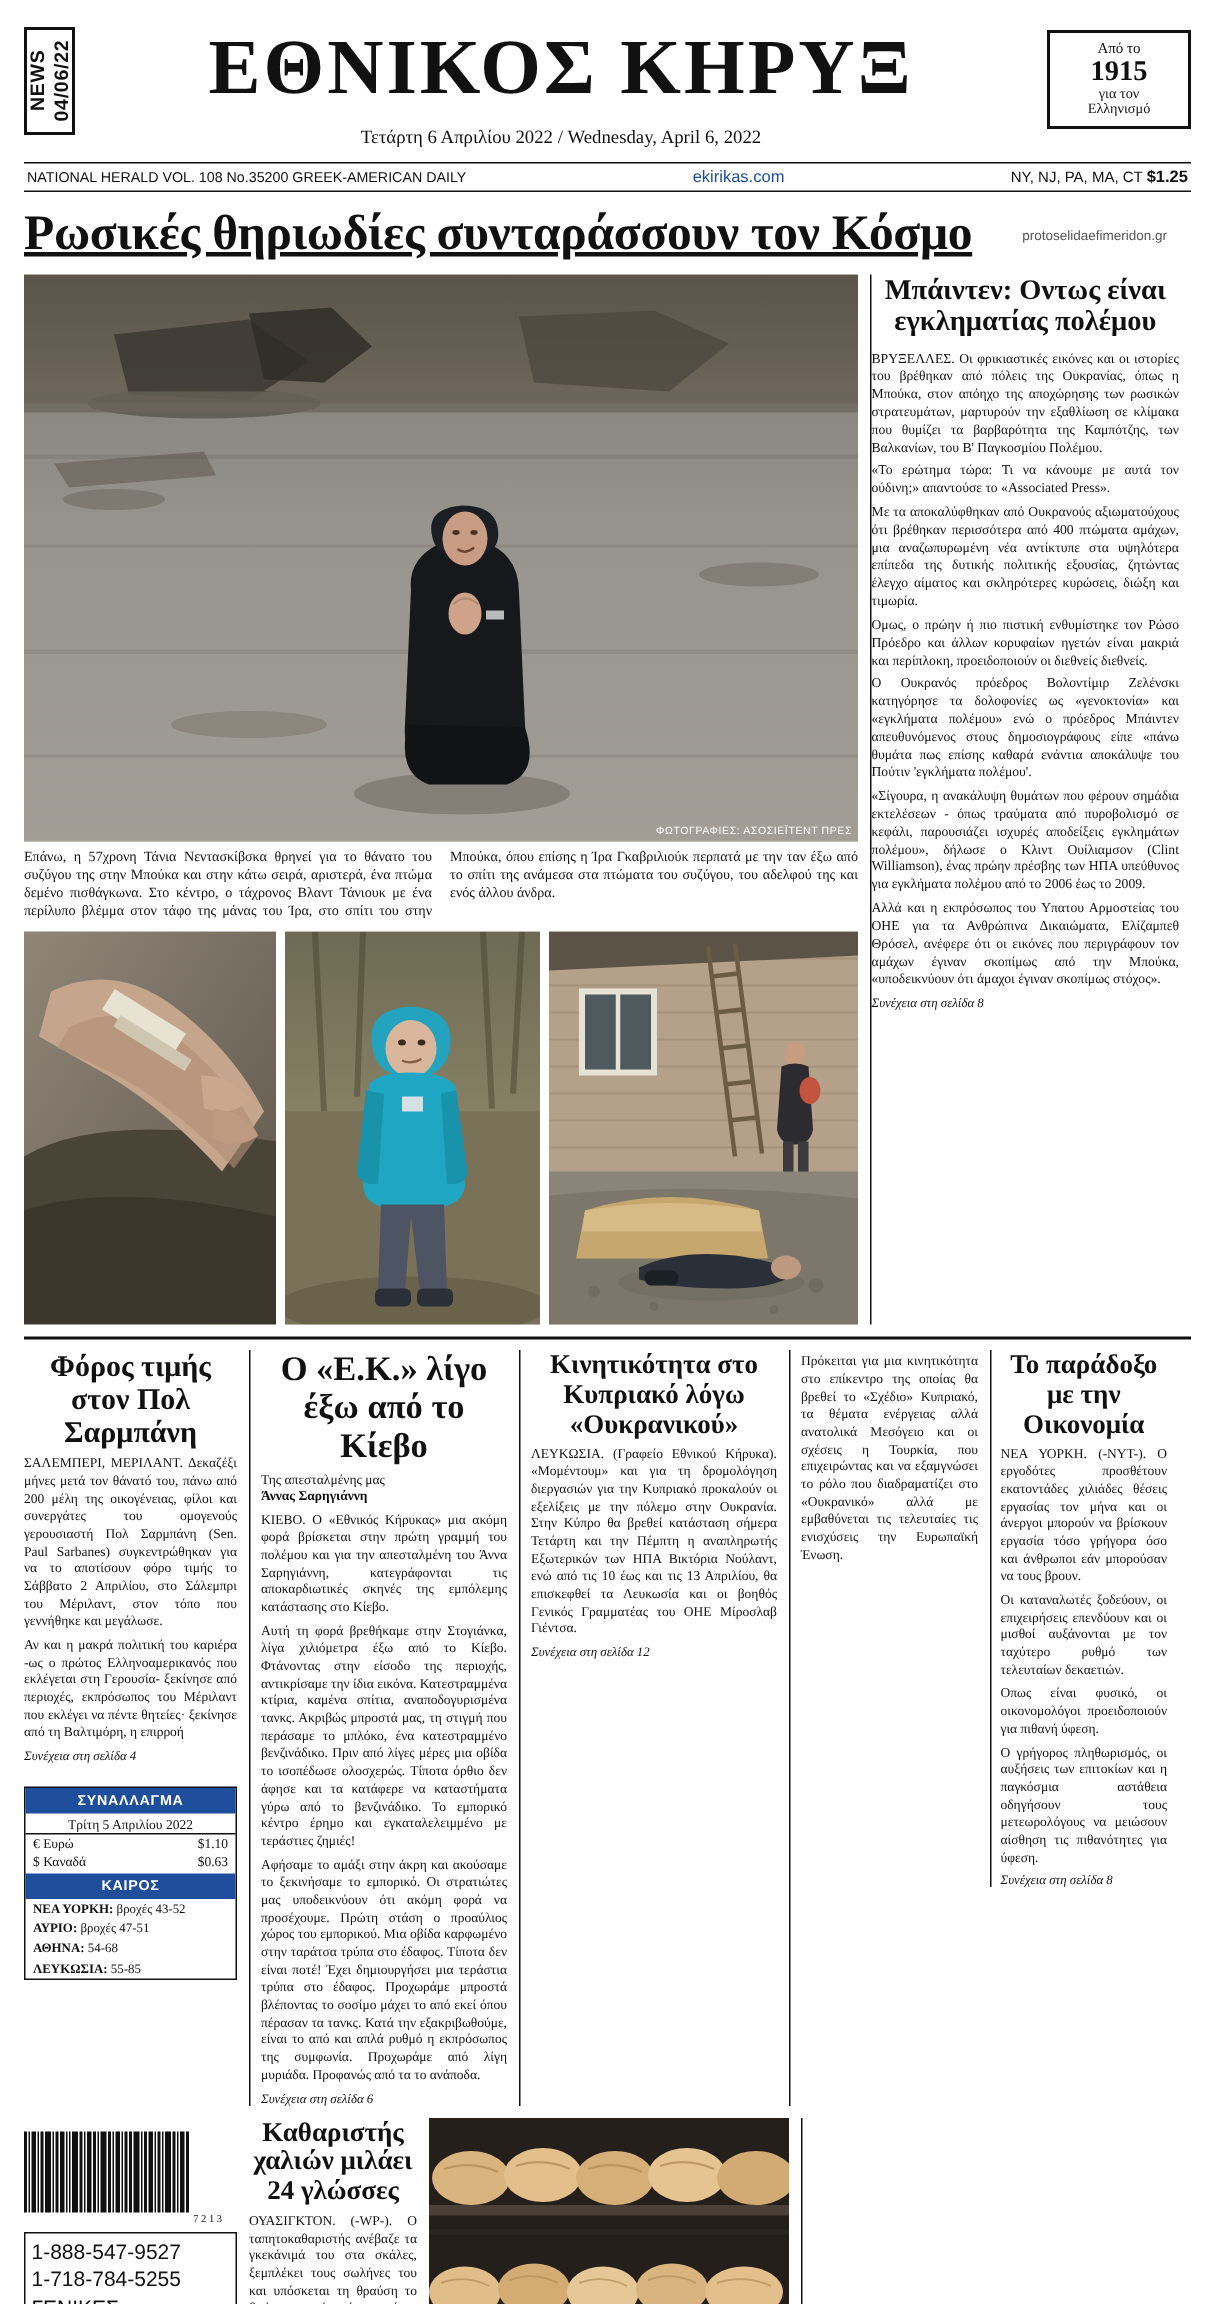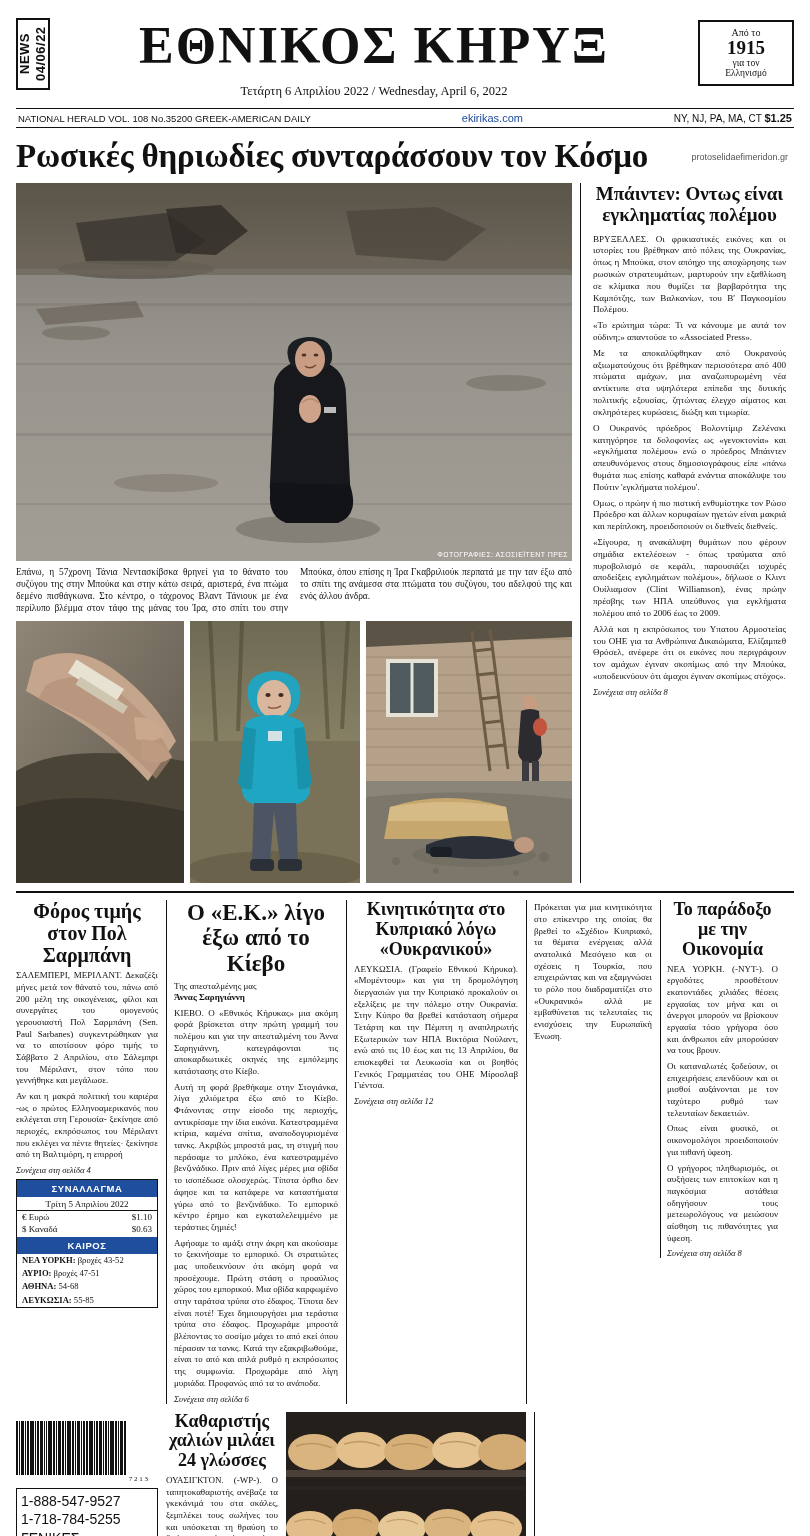--- a/index.html
+++ b/index.html
@@ -45,33 +45,33 @@
     border-top: 1px solid #111; border-bottom: 1px solid #111;
     font-size: 9.5px; padding: 3px 2px; margin-top: 8px;
     font-family: "Liberation Sans", sans-serif;
     gap: 25px;
   }
   .info-bar .site { font-size: 11px; color:#1a4b9c; }
   .info-bar .price { font-size: 10px; }
   .info-bar .price b { font-size: 11px; }
 
   
-  .headline-row { position:relative; margin-top: 10px; }
+  .headline-row { position:relative; margin-top: 10px; text-decoration: underline; }
   .main-headline {
     font-family: "Liberation Serif", serif; font-weight: bold; font-size: 33px; letter-spacing: -0.2px;
   }
   .watermark {
-    position:absolute; right: 6px; top: 14px; font-size: 9px; color:#555;
+    position:absolute; right: 16px; top: 14px; font-size: 9px; color:#555;
     font-family:"Liberation Sans", sans-serif;
   }
 
   
   .main-grid { display:flex; gap: 8px; margin-top: 8px; }
   .left-col { width: 556px; }
-  .right-col { width: 206px; border-left: 1px solid #111; padding-left: 12px; }
+  .right-col { width: 206px; border-left: 1px solid #111; padding-left: 0; }
 
   
   .lead-photo { position:relative; width: 100%; height: 378px; overflow:hidden; background:#8a8a86; }
   .lead-photo .credit {
     position:absolute; right: 4px; bottom: 3px; color:#fff; font-size: 7px;
     font-family:"Liberation Sans", sans-serif; letter-spacing:.4px;
   }
   .caption { font-size: 9.4px; line-height: 1.28; margin-top: 5px; column-count: 2; column-gap: 12px; text-align: justify; }
 
   
@@ -103,21 +103,21 @@
   .t-22 { font-size: 20px; }
   .t-24 { font-size: 23px; }
   .t-19 { font-size: 18px; }
   .byline { font-size: 9px; text-align:left; margin-top: 5px; line-height:1.25; }
   .byline b { font-weight:bold; }
   .body-txt { font-size: 9px; line-height: 1.3; text-align: justify; margin-top: 4px; hyphens:auto; }
   .body-txt p { margin: 0 0 4px 0; }
   .cont { font-size: 8.6px; font-style: italic; margin-top: 3px; }
 
   
-  .rate-box { margin-top: 4px; border: 1px solid #111; }
+  .rate-box { margin-top: 16px; border: 1px solid #111; }
   .rate-hd {
     background:#1f4e9c; color:#fff; font-family:"Liberation Sans", sans-serif; font-weight:bold;
     font-size: 9.5px; text-align:center; padding: 3px 0; letter-spacing: .5px;
   }
   .rate-date { font-size: 9px; text-align:center; padding: 2px 0 1px; border-bottom:1px solid #111; }
   .rate-row { display:flex; justify-content:space-between; font-size: 9px; padding: 1px 5px; }
   .weather-hd {
     background:#1f4e9c; color:#fff; font-family:"Liberation Sans", sans-serif; font-weight:bold;
     font-size: 9.5px; text-align:center; padding: 3px 0; letter-spacing:.5px; margin-top: 2px;
   }
@@ -375,22 +375,22 @@
 
       </div>
     </div>
 
     <div class="right-col">
       <div class="rc-headline">Μπάιντεν: Οντως είναι εγκληματίας πολέμου</div>
       <div class="rc-body">
         <p>ΒΡΥΞΕΛΛΕΣ. Οι φρικιαστικές εικόνες και οι ιστορίες του βρέθηκαν από πόλεις της Ουκρανίας, όπως η Μπούκα, στον απόηχο της αποχώρησης των ρωσικών στρατευμάτων, μαρτυρούν την εξαθλίωση σε κλίμακα που θυμίζει τα βαρβαρότητα της Καμπότζης, των Βαλκανίων, του Β' Παγκοσμίου Πολέμου.</p>
         <p>«Το ερώτημα τώρα: Τι να κάνουμε με αυτά τον ούδινη;» απαντούσε το «Associated Press».</p>
         <p>Με τα αποκαλύφθηκαν από Ουκρανούς αξιωματούχους ότι βρέθηκαν περισσότερα από 400 πτώματα αμάχων, μια αναζωπυρωμένη νέα αντίκτυπε στα υψηλότερα επίπεδα της δυτικής πολιτικής εξουσίας, ζητώντας έλεγχο αίματος και σκληρότερες κυρώσεις, διώξη και τιμωρία.</p>
+        <p>Ομως, ο πρώην ή πιο πιστική ενθυμίστηκε τον Ρώσο Πρόεδρο και άλλων κορυφαίων ηγετών είναι μακριά και περίπλοκη, προειδοποιούν οι διεθνείς διεθνείς.</p>
         <p>Ο Ουκρανός πρόεδρος Βολοντίμιρ Ζελένσκι κατηγόρησε τα δολοφονίες ως «γενοκτονία» και «εγκλήματα πολέμου» ενώ ο πρόεδρος Μπάιντεν απευθυνόμενος στους δημοσιογράφους είπε «πάνω θυμάτα πως επίσης καθαρά ενάντια αποκάλυψε του Πούτιν 'εγκλήματα πολέμου'.</p>
-        <p>Ομως, ο πρώην ή πιο πιστική ενθυμίστηκε τον Ρώσο Πρόεδρο και άλλων κορυφαίων ηγετών είναι μακριά και περίπλοκη, προειδοποιούν οι διεθνείς διεθνείς.</p>
         <p>«Σίγουρα, η ανακάλυψη θυμάτων που φέρουν σημάδια εκτελέσεων - όπως τραύματα από πυροβολισμό σε κεφάλι, παρουσιάζει ισχυρές αποδείξεις εγκλημάτων πολέμου», δήλωσε ο Κλιντ Ουίλιαμσον (Clint Williamson), ένας πρώην πρέσβης των ΗΠΑ υπεύθυνος για εγκλήματα πολέμου από το 2006 έως το 2009.</p>
         <p>Αλλά και η εκπρόσωπος του Υπατου Αρμοστείας του ΟΗΕ για τα Ανθρώπινα Δικαιώματα, Ελίζαμπεθ Θρόσελ, ανέφερε ότι οι εικόνες που περιγράφουν τον αμάχων έγιναν σκοπίμως από την Μπούκα, «υποδεικνύουν ότι άμαχοι έγιναν σκοπίμως στόχος».</p>
         <p class="cont">Συνέχεια στη σελίδα 8</p>
       </div>
     </div>
   </div>
 
   <div class="lower">
 
     <div class="col c1">

